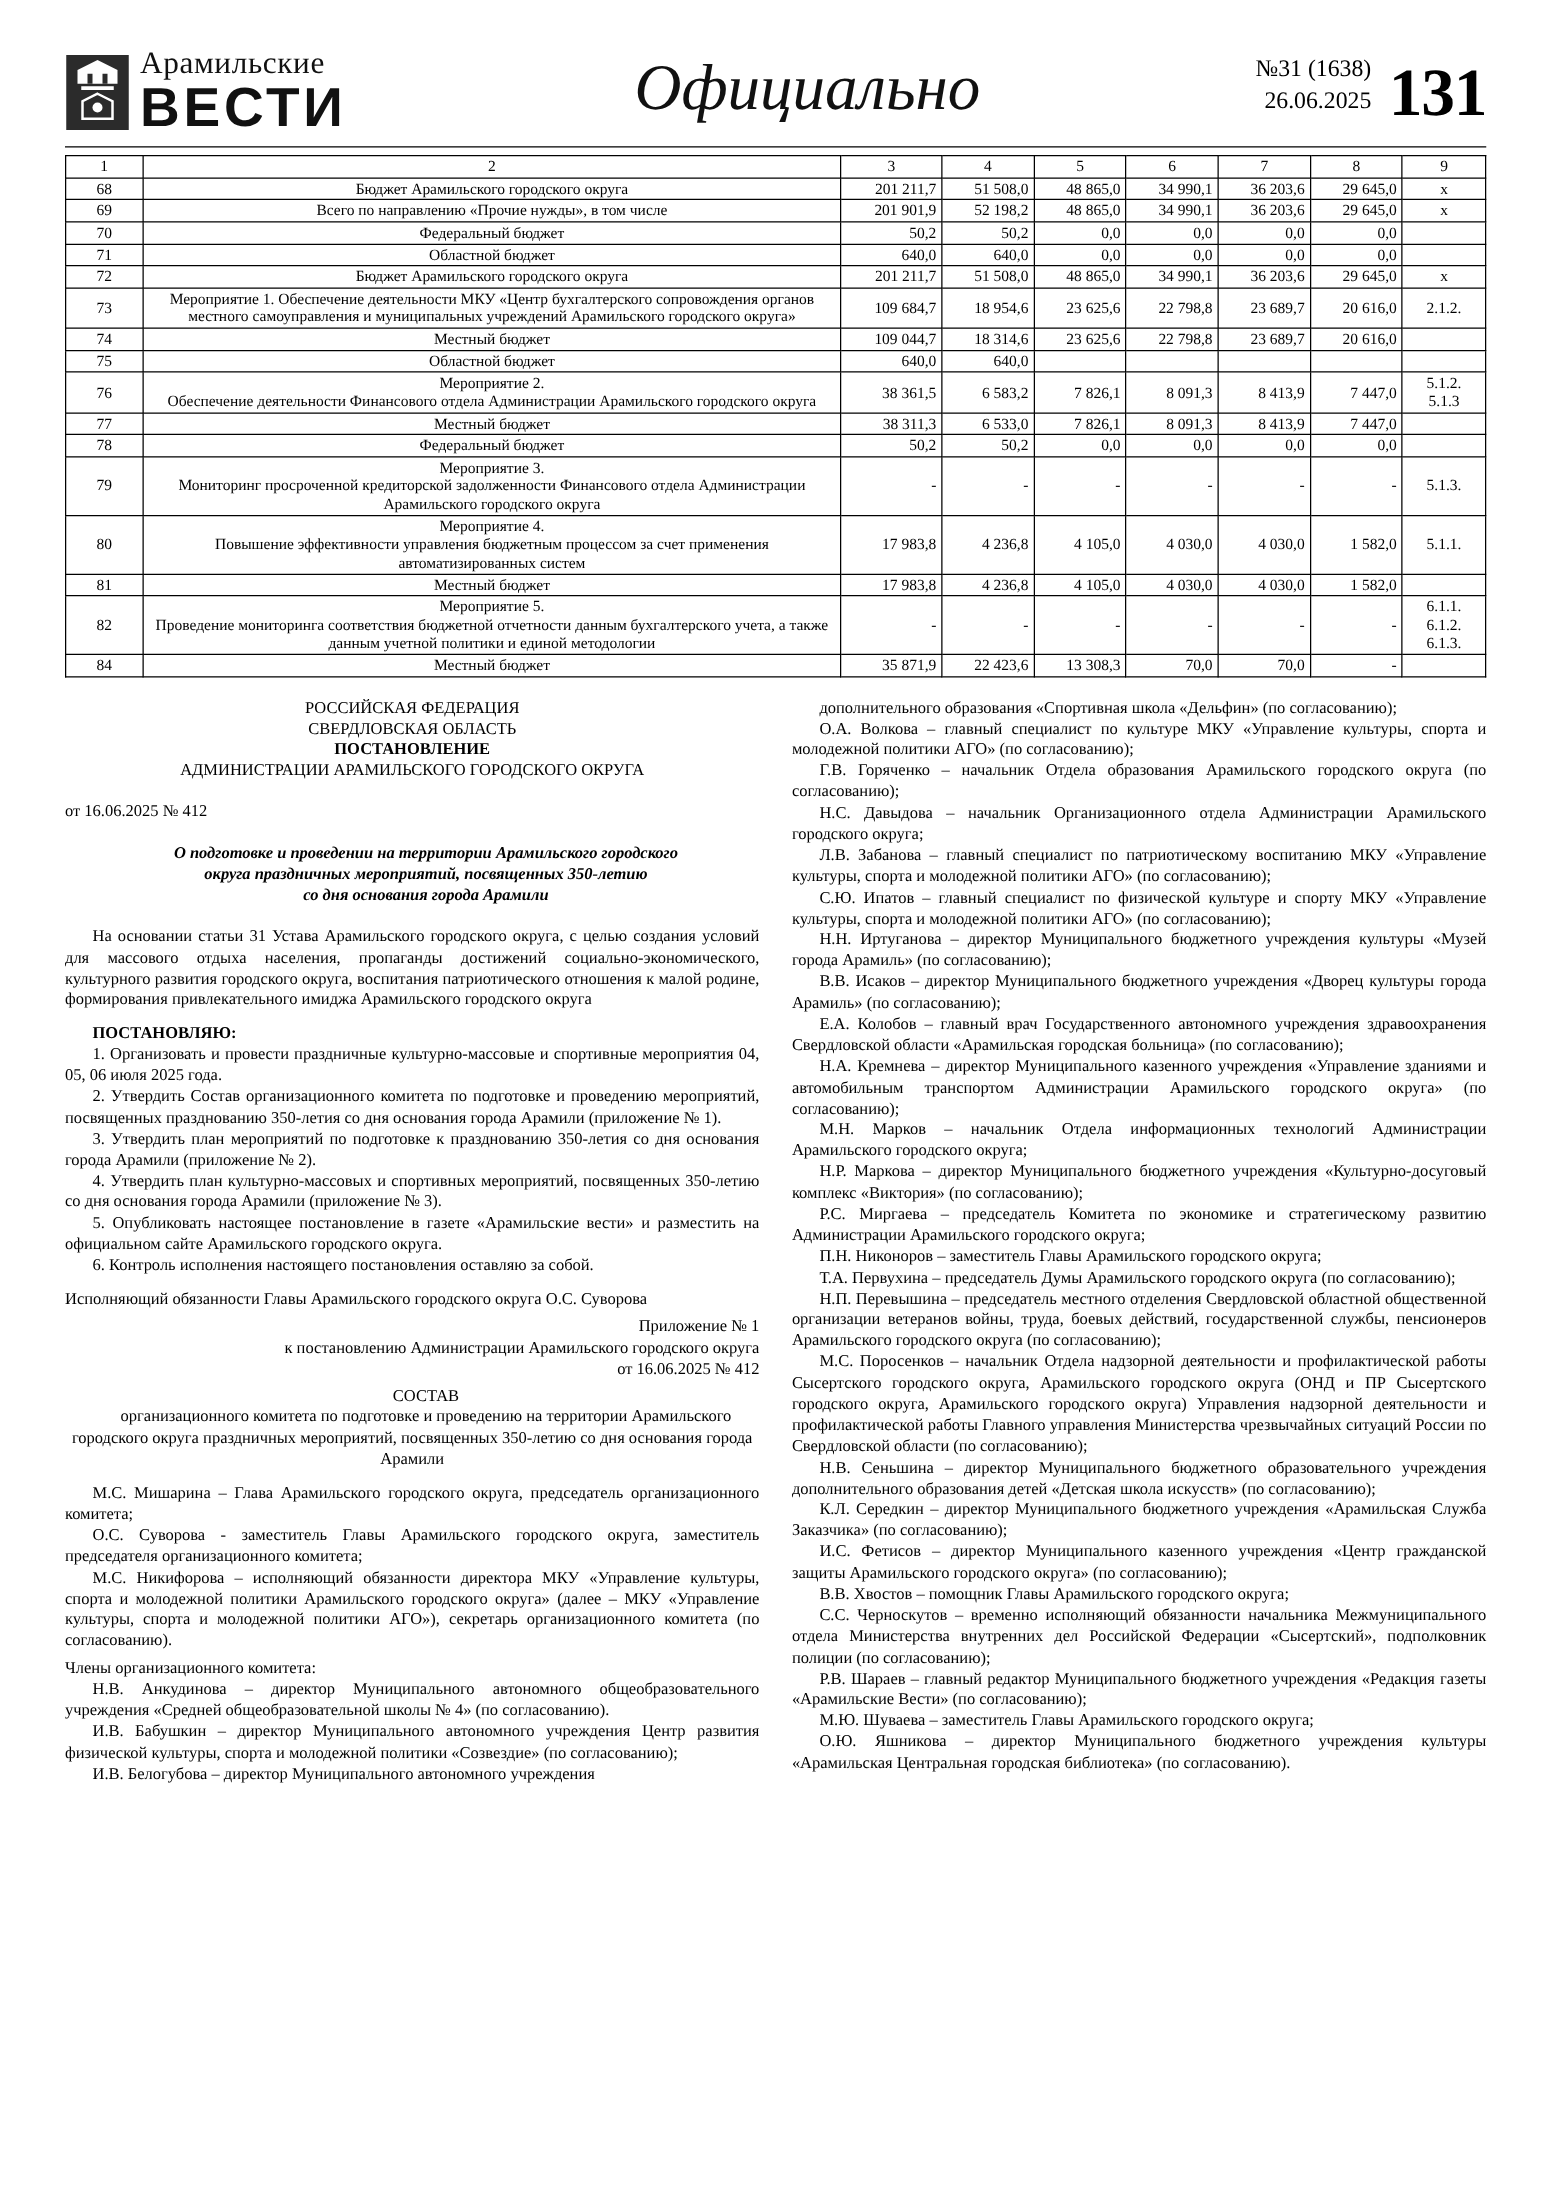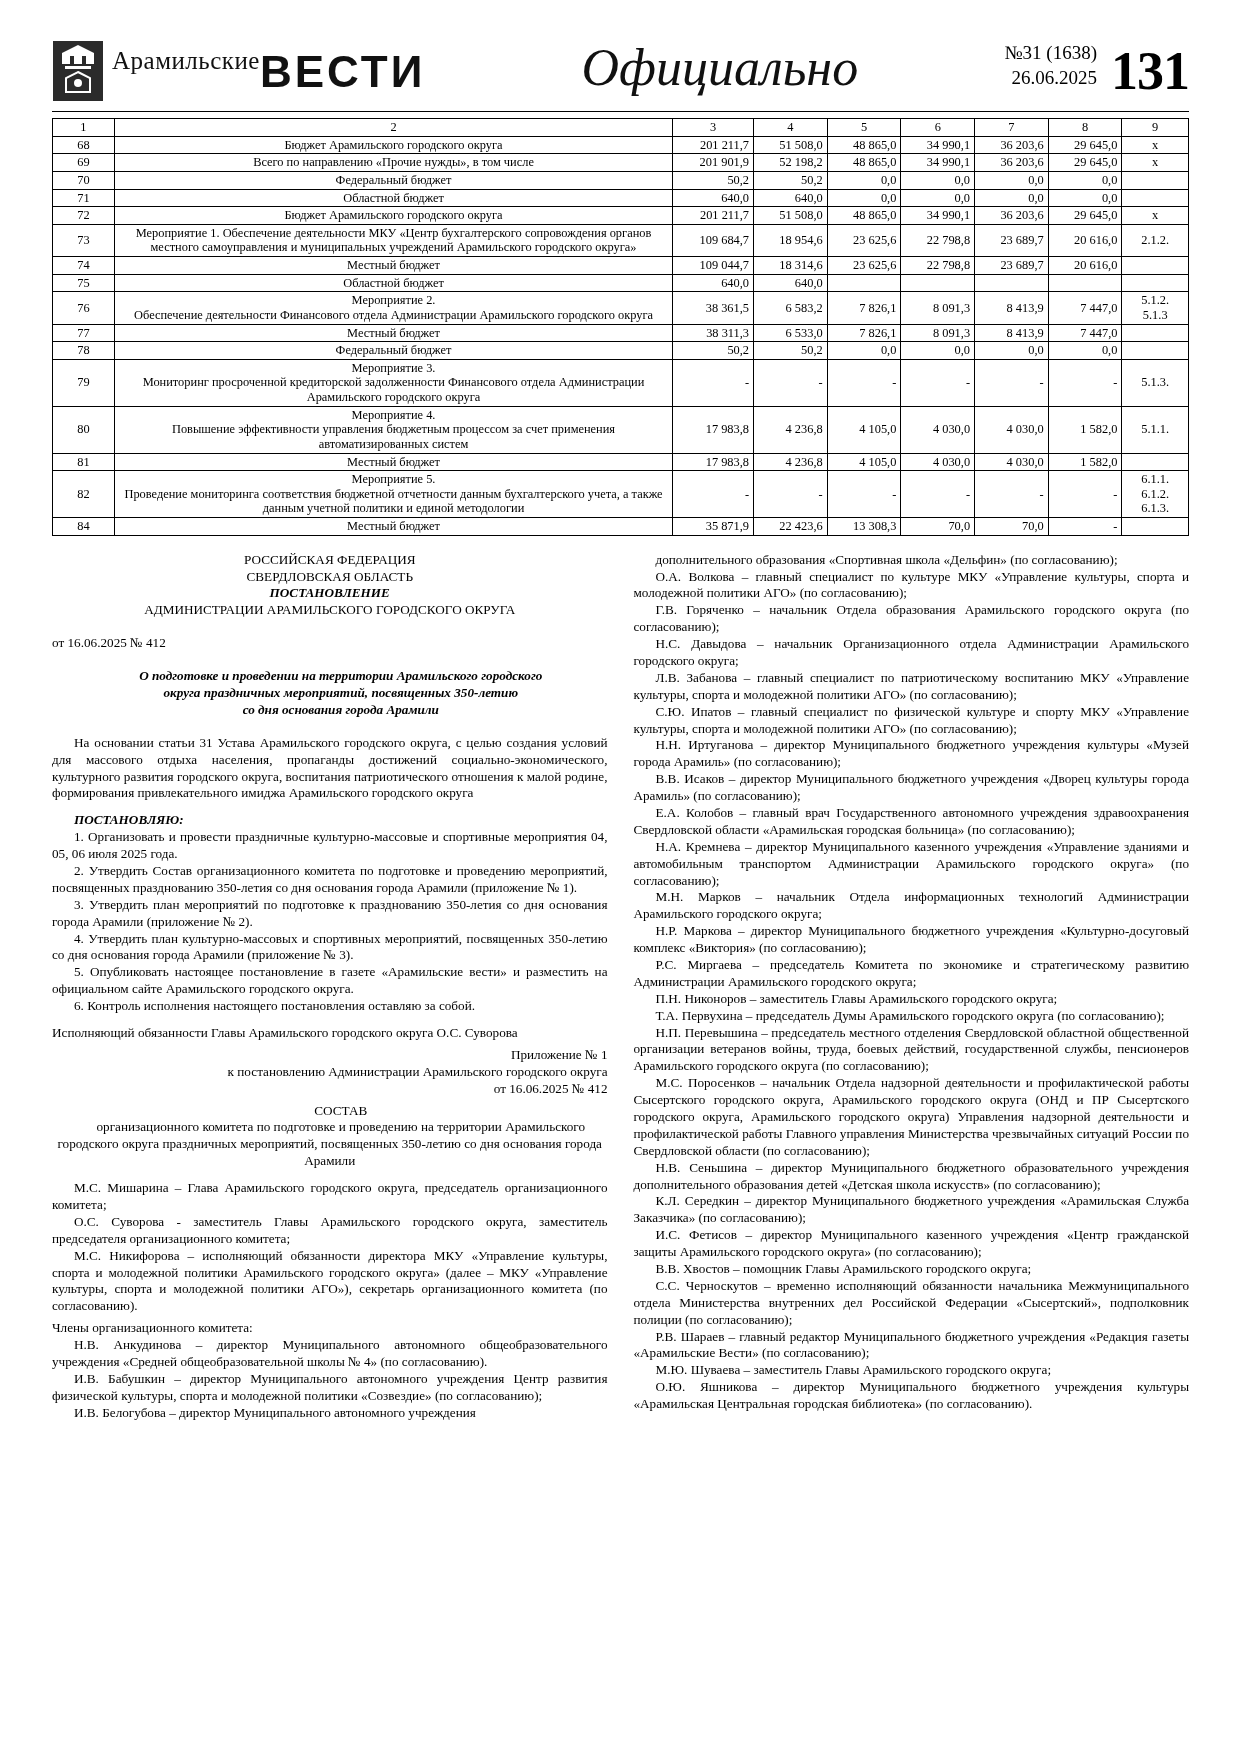--- a/index.html
+++ b/index.html
@@ -35,21 +35,21 @@
     flex: 0 0 auto;
   }
   .crest {
     width: 52px;
     height: 62px;
     margin-right: 8px;
     flex: 0 0 auto;
   }
   .logo-text {
     display: flex;
-    flex-direction: row;
+    flex-direction: column;
     line-height: 1;
   }
   .logo-top {
     font-family: "Liberation Serif", serif;
     font-size: 25px;
     letter-spacing: 0.5px;
     color: #111;
   }
   .logo-bottom {
     font-family: Liberation Sans, sans-serif;
@@ -142,21 +142,21 @@
     font-size: 13.2px;
     line-height: 1.28;
     text-align: justify;
   }
   .col p {
     margin: 0;
     text-indent: 22px;
   }
   .col p.noind { text-indent: 0; }
   .center { text-align: center; text-indent: 0; }
-  .bold { font-weight: bold; font-style: italic; }
+  .bold { font-weight: bold; }
   .ital { font-style: italic; }
   .right { text-align: right; text-indent: 0; }
   .gap4 { height: 5px; }
   .gap8 { height: 10px; }
   .gap14 { height: 16px; }
   .title-block p { text-indent: 0; }
 </style>
 </head>
 <body>
 

